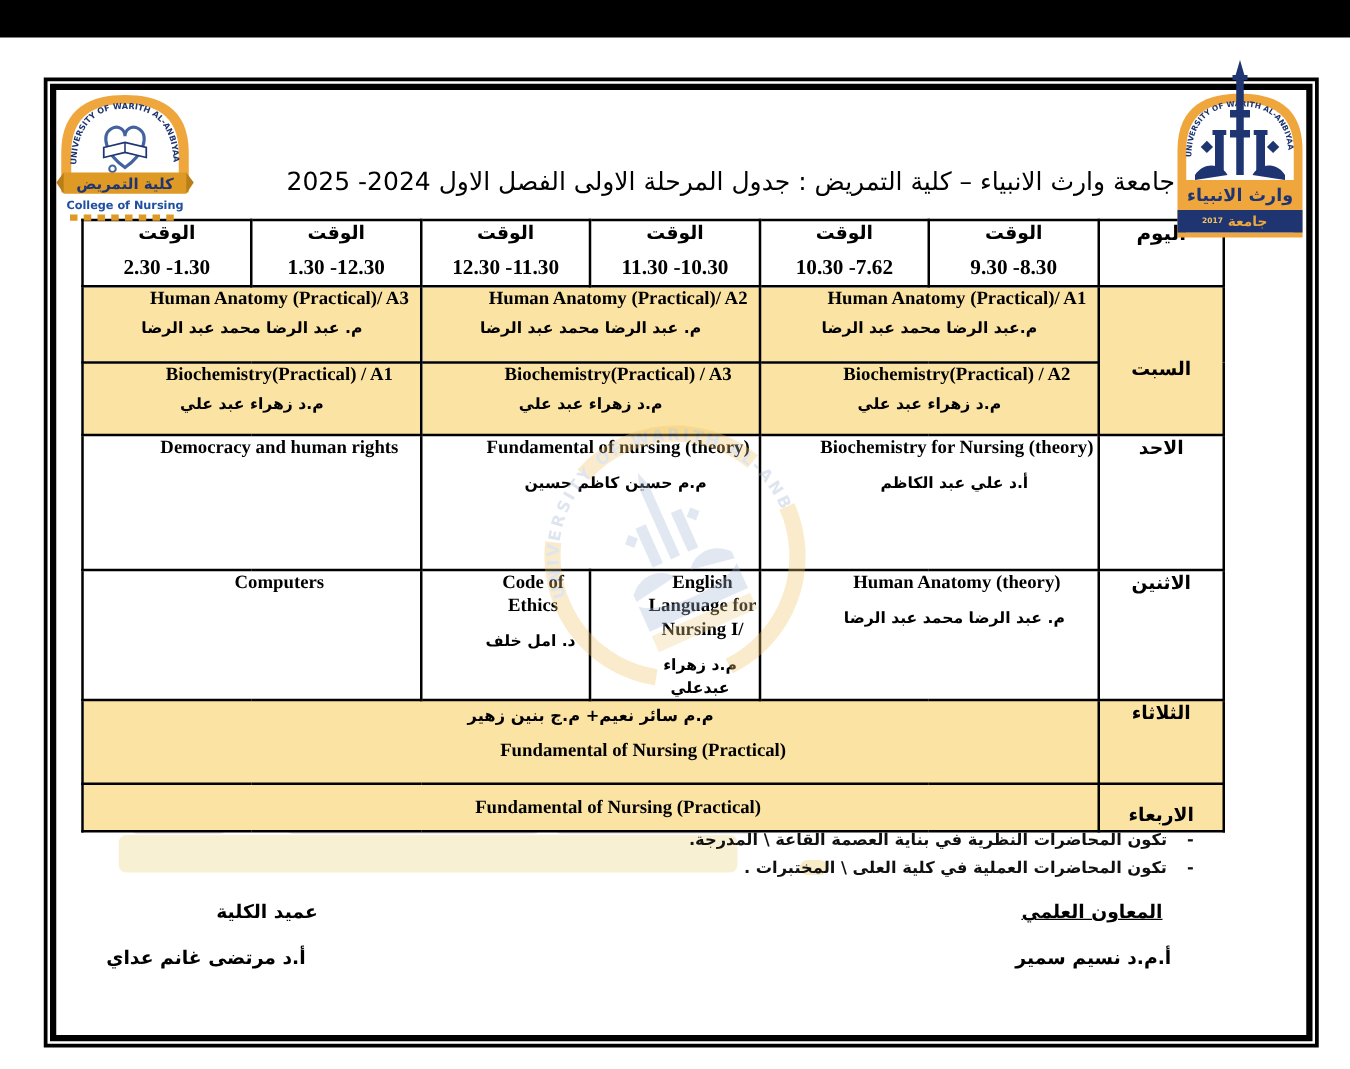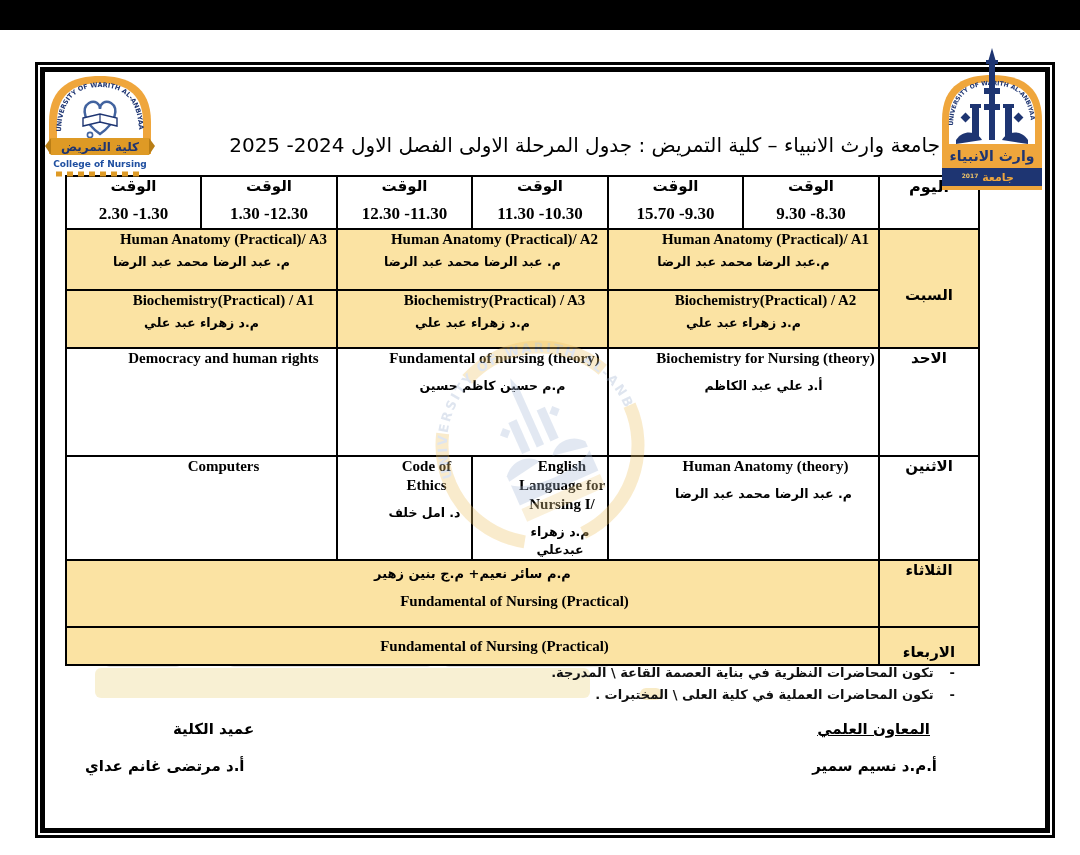--- a/index.html
+++ b/index.html
@@ -170,21 +170,21 @@
     <th class="time-head">
       <span class="time-label">الوقت</span>
       <span class="time-value" dir="ltr">12.30 -11.30</span>
     </th>
     <th class="time-head">
       <span class="time-label">الوقت</span>
       <span class="time-value" dir="ltr">11.30 -10.30</span>
     </th>
     <th class="time-head">
       <span class="time-label">الوقت</span>
-      <span class="time-value" dir="ltr">15.70 -9.30</span>
+      <span class="time-value" dir="ltr">10.30 -7.62</span>
     </th>
     <th class="time-head">
       <span class="time-label">الوقت</span>
       <span class="time-value" dir="ltr">9.30 -8.30</span>
     </th>
     <th class="day-head">اليوم</th>
   </tr>
 
   <tr style="height:61px">
     <td class="subject yellow" colspan="2">

